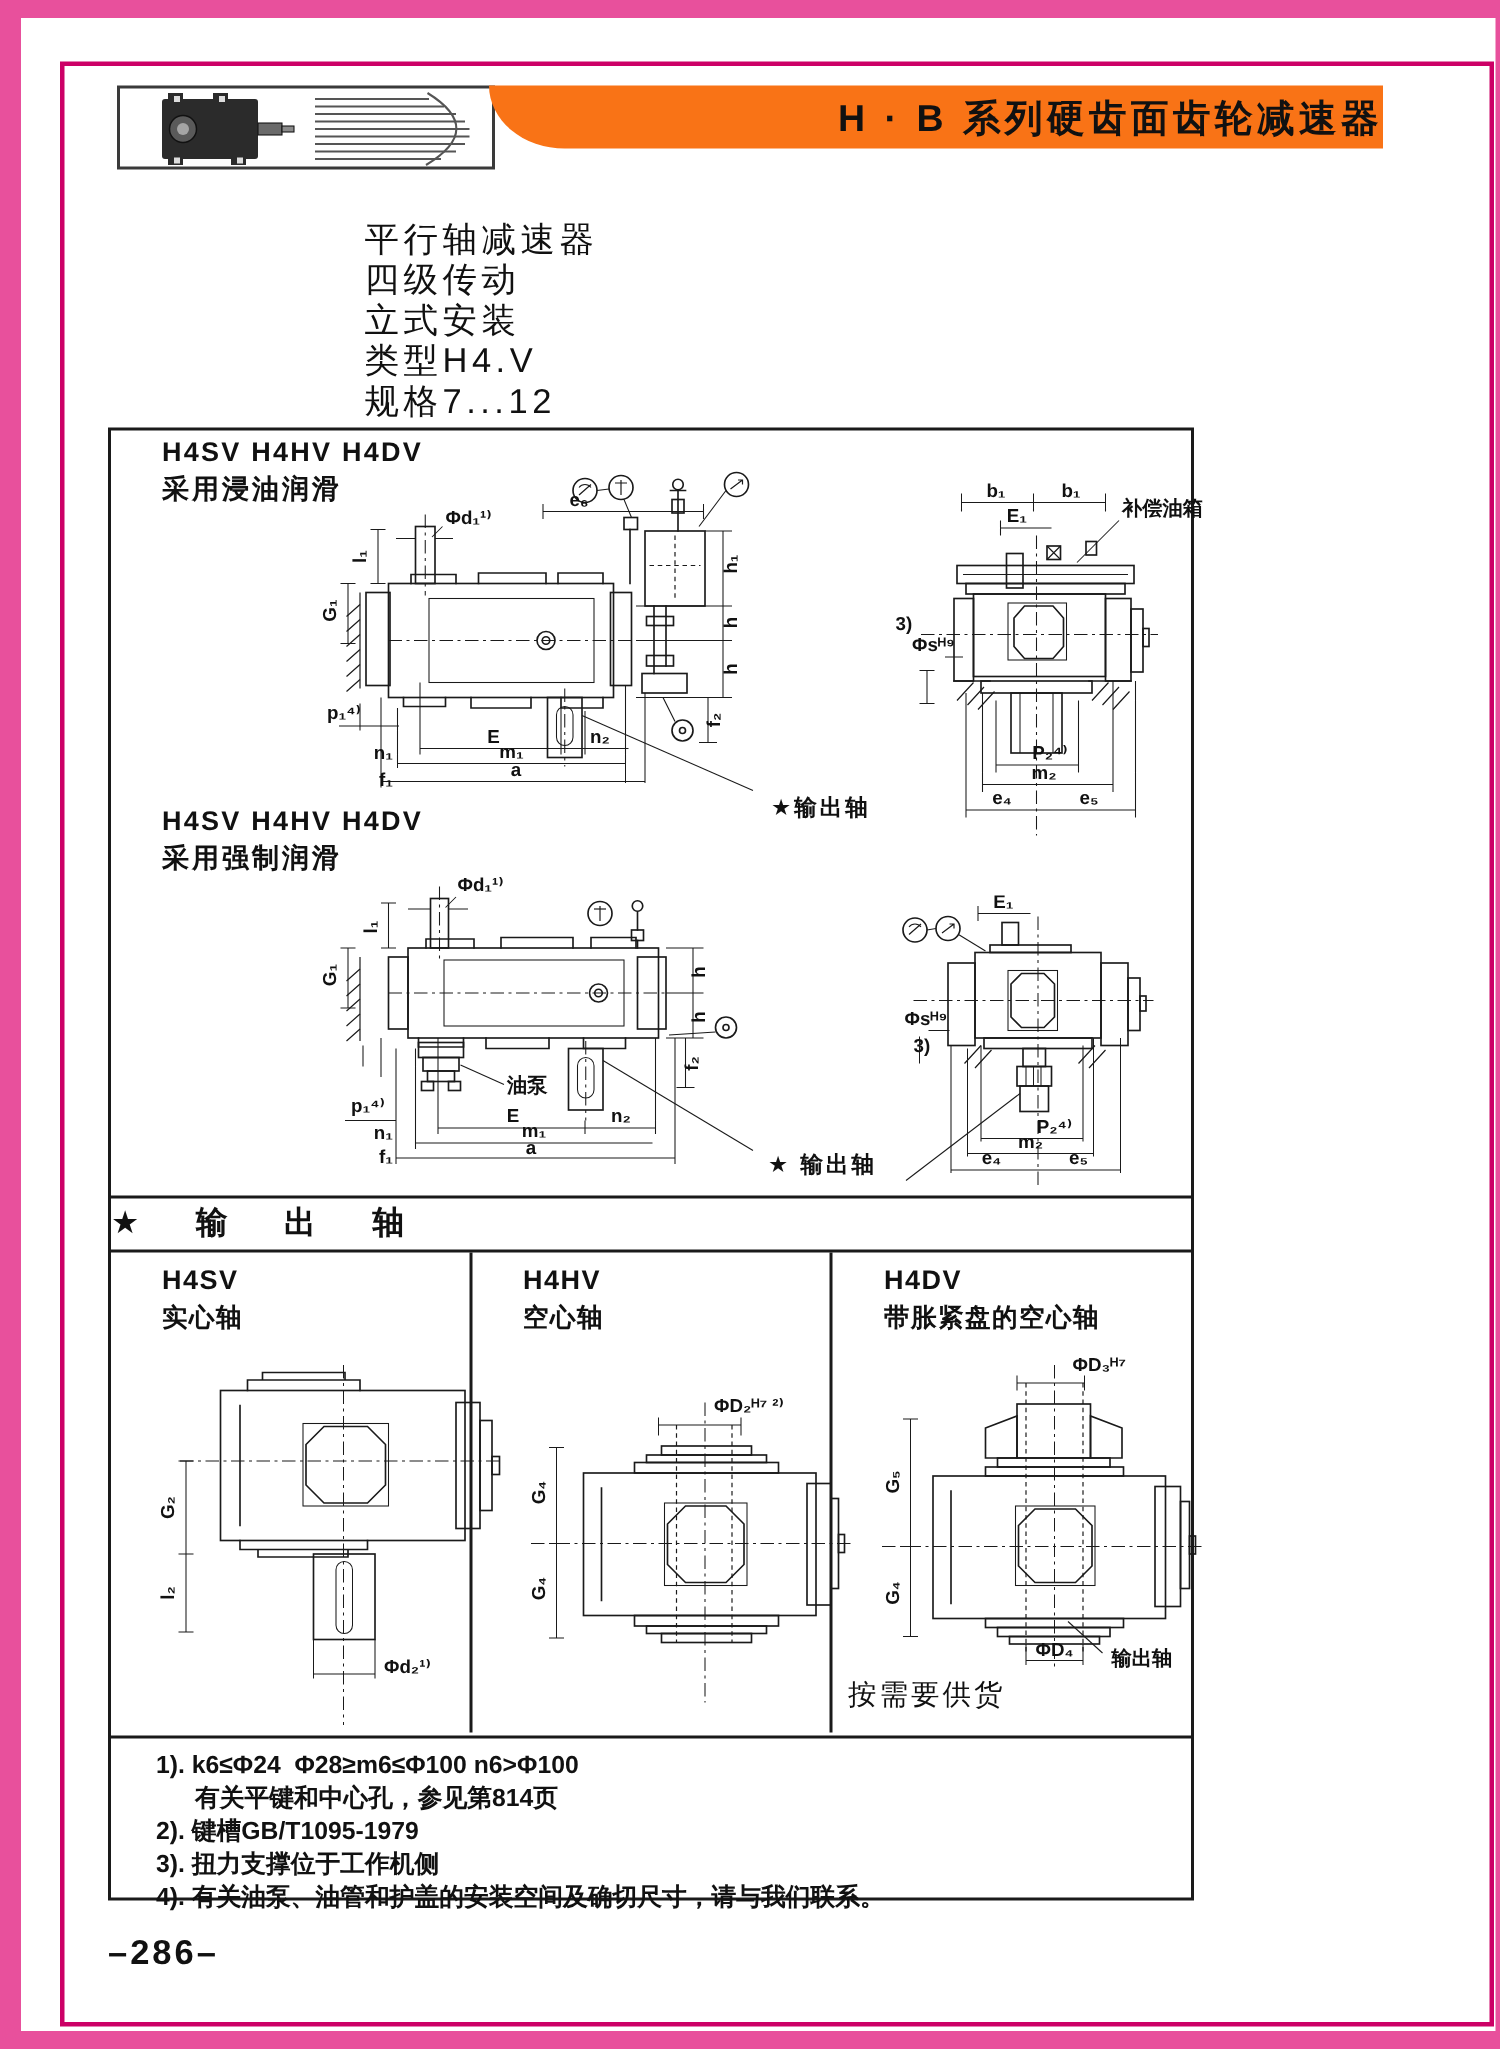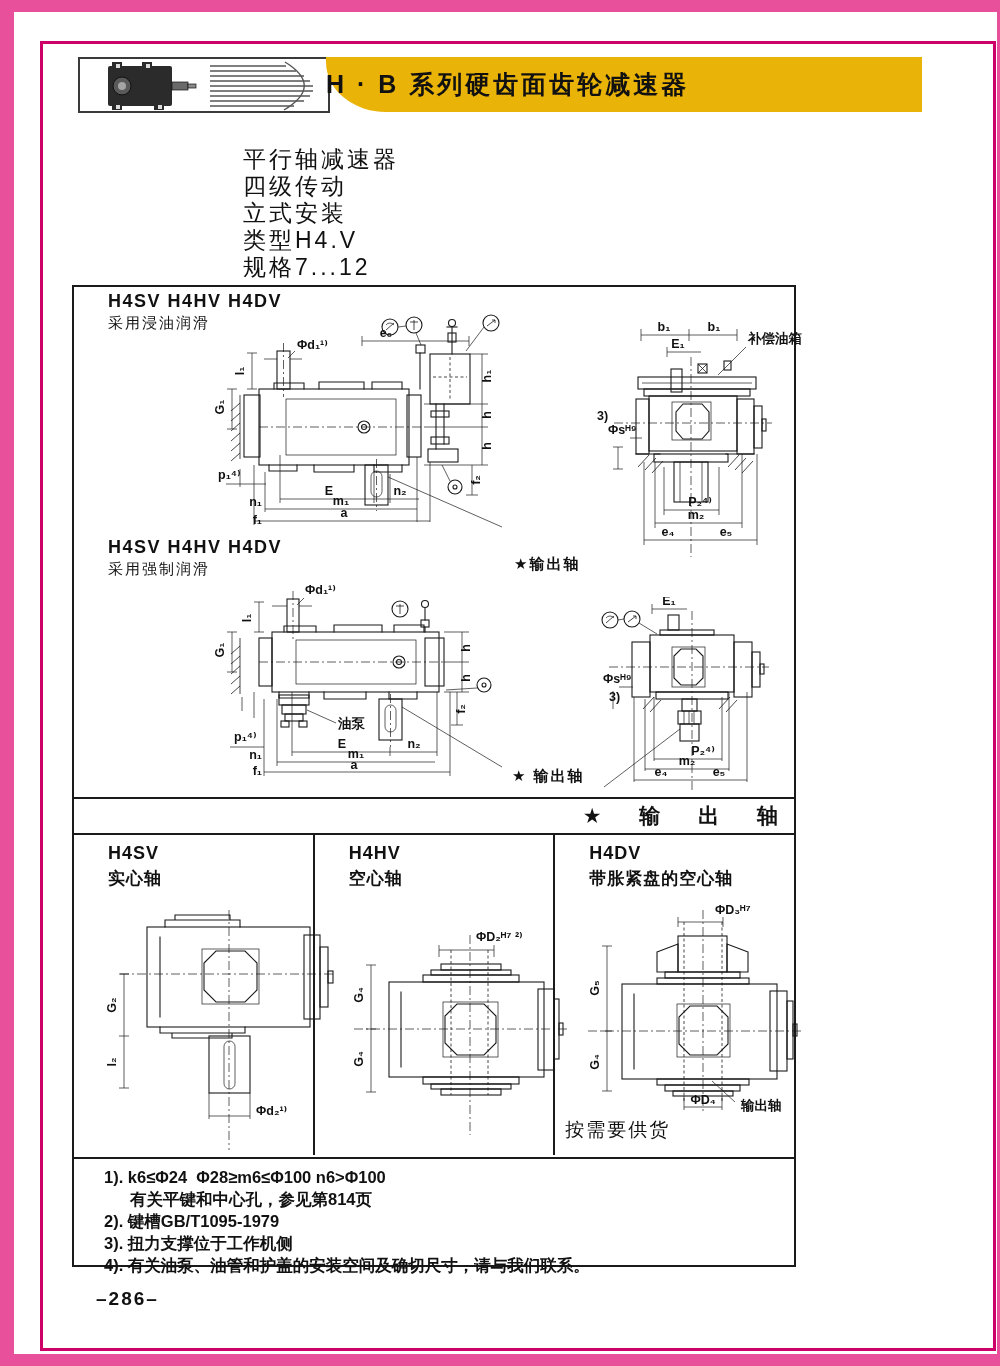--- a/index.html
+++ b/index.html
@@ -11,45 +11,45 @@
   
   .strip{position:absolute;background:#e8509c}
   .strip-top{left:0;top:0;width:1000px;height:12px}
   .strip-left{left:0;top:0;width:14px;height:1366px}
   .strip-right{left:997px;top:0;width:3px;height:1366px}
   .strip-bottom{left:0;top:1354px;width:1000px;height:12px}
   .thin-frame{position:absolute;left:40px;top:41px;width:956px;height:1310px;
     border:3px solid #cc0066;box-sizing:border-box}
   
   .logo-box{left:78px;top:57px;width:252px;height:56px;border:2px solid #3a3a3a;background:#fff;box-sizing:border-box}
-  .title-bar{left:326px;top:57px;width:596px;height:55px;background:#eab308;
-    border-bottom-left-radius:60px 50px;display:flex;align-items:center;justify-content:flex-start}
+  .title-bar{left:326px;top:57px;width:596px;height:42px;background:#f97316;
+    border-bottom-left-radius:60px 50px;display:flex;align-items:center;justify-content:flex-end}
   .title-bar span{font-size:25px;font-weight:bold;letter-spacing:3px}
   
   .intro{left:243px;top:146px;font-size:23px;font-weight:normal;line-height:27px;letter-spacing:3px}
   
   .main-box{left:72px;top:285px;width:724px;height:982px;border:2px solid #1a1a1a;box-sizing:border-box;background:#fff}
   .models{position:absolute;font-size:18px;font-weight:800;letter-spacing:1.5px}
-  .lube{position:absolute;font-size:15px;font-weight:400;letter-spacing:2px}
+  .lube{position:absolute;font-size:18px;font-weight:700;letter-spacing:2px}
   .star-note{position:absolute;font-size:15px;font-weight:700;letter-spacing:2px}
   .divider-row{position:absolute;left:0;top:510px;width:100%;height:34px;border-top:2px solid #1a1a1a;
-    border-bottom:2px solid #1a1a1a;box-sizing:content-box;text-align:right;
+    border-bottom:2px solid #1a1a1a;box-sizing:content-box;text-align:left;
     font-size:21px;font-weight:800;line-height:34px;letter-spacing:16px}
   .cols{position:absolute;left:0;top:548px;width:100%;height:320px;display:flex}
   .col{flex:1;position:relative;border-right:2px solid #1a1a1a;padding:8px 0 0 34px;box-sizing:border-box}
   .col:last-child{border-right:none}
   .col-model{font-size:18px;font-weight:800;letter-spacing:1px}
   .col-desc{font-size:17px;font-weight:700;letter-spacing:1px;margin-top:3px}
   .col svg{position:absolute}
   .supply{position:absolute;left:10px;top:282px;font-size:19px;font-weight:400;letter-spacing:2px}
   .footnotes{position:absolute;left:0;top:870px;width:100%;height:110px;border-top:2px solid #1a1a1a;
     box-sizing:border-box;padding:8px 32px 0 30px;font-size:16.5px;font-weight:600;line-height:21px}
   .footnotes div{white-space:pre-wrap;margin-bottom:1px}
   .footnotes .indent{padding-left:26px}
-  .page-num{left:96px;top:1288px;font-size:19px;letter-spacing:2px;font-weight:600}
+  .page-num{left:72px;top:1288px;font-size:23px;letter-spacing:2px;font-weight:600}
   
   svg text{font-family:"Liberation Sans","DejaVu Sans",sans-serif;font-size:12.5px;font-weight:600;fill:#111}
   svg text.cjk{font-size:13.5px;font-weight:700}
   .s{stroke:#1a1a1a;stroke-width:1.1;fill:none;stroke-linecap:square}
   .d{stroke:#1a1a1a;stroke-width:0.7;fill:none}
   .c{stroke:#1a1a1a;stroke-width:0.7;fill:none;stroke-dasharray:9 3 2 3}
   .b{stroke:#1a1a1a;stroke-width:0.8;fill:none;stroke-dasharray:3 2.5}
   .hh{stroke:#1a1a1a;stroke-width:0.8;fill:none}
 </style>
 </head>
@@ -254,21 +254,21 @@
       <path d="M68 203 h55" class="d"></path>
       <text x="104" y="199" text-anchor="middle">P₂⁴⁾</text>
       <path d="M59 216 h87" class="d"></path>
       <text x="100" y="212" text-anchor="middle">m₂</text>
       <path d="M48 233 h47 M95 233 h66" class="d"></path>
       <text x="72" y="229" text-anchor="middle">e₄</text>
       <text x="130" y="229" text-anchor="middle">e₅</text>
     </g>
   </svg>
 
-  <div class="star-note" style="left:440px;top:268px">★输出轴</div>
+  <div class="star-note" style="left:440px;top:242px">★输出轴</div>
 
   <div class="models" style="left:34px;top:250px">H4SV H4HV H4DV</div>
   <div class="lube" style="left:34px;top:273px">采用强制润滑</div>
 
   <svg class="abs" style="left:130px;top:295px" width="300" height="212" viewBox="0 0 300 212">
     <g>
       <rect x="83" y="17" width="12" height="33" class="s"></rect>
       <line x1="89" y1="9" x2="89" y2="57" class="c"></line>
       <path d="M68 24 h15 M95 24 h13 M100 16 l-7 7" class="d"></path>
       <text x="101" y="12">Φd₁¹⁾</text>

